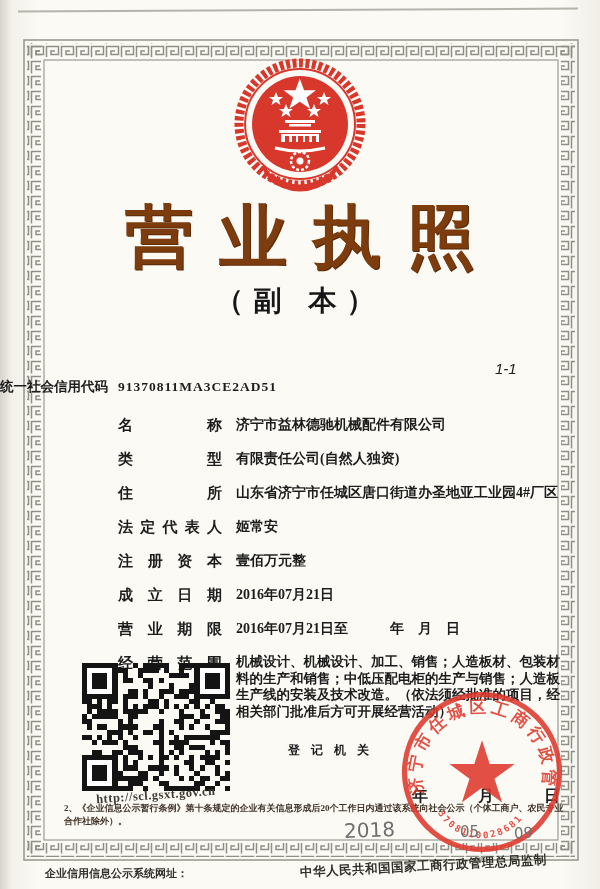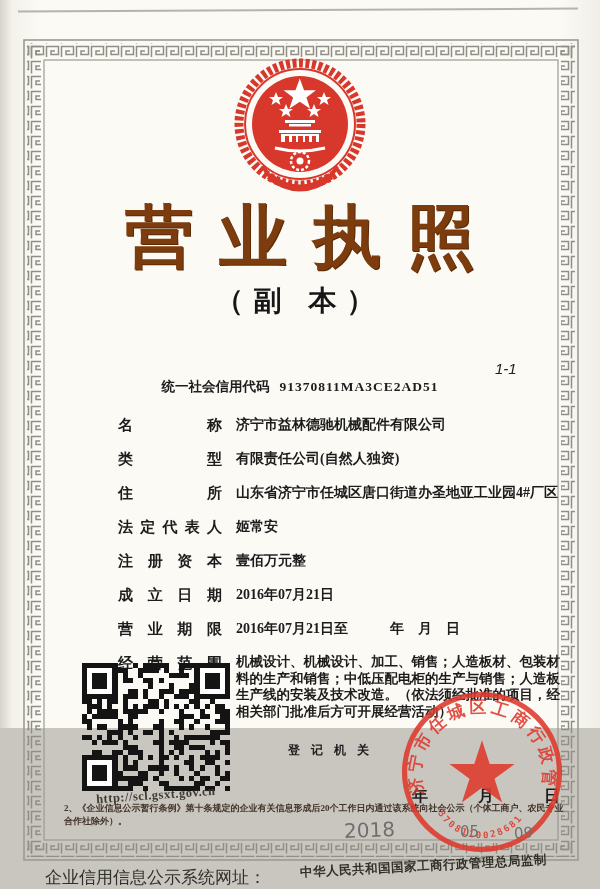--- a/index.html
+++ b/index.html
@@ -2,21 +2,21 @@
 <html><head>
 <meta charset="utf-8">
 <style>
   html,body{margin:0;padding:0;}
   body{
     width:600px;height:889px;overflow:hidden;
     background:#c9c6c0;
     font-family:"Liberation Serif","DejaVu Serif",serif;
   }
   .paper{
-    position:relative;width:600px;height:728px;
+    position:relative;width:600px;height:889px;
     background:linear-gradient(90deg,#d6d3cc 0px,#f3f1ea 12px,#fbfaf5 40px,#fbfaf5 560px,#f0eee7 600px);
   }
   .scan-top-line{
     position:absolute;left:18px;top:9px;width:560px;height:2px;
     background:#b6b3ab;transform:rotate(-0.3deg);
   }
   
   .frame{position:absolute;left:0;top:0;}
   
   .emblem{position:absolute;left:229px;top:58px;width:142px;height:142px;}
@@ -29,21 +29,21 @@
   }
   .subtitle{
     position:absolute;left:0;top:282px;width:600px;text-align:center;
     font-size:28px;color:#161616;letter-spacing:10px;font-weight:bold;
   }
   .page-num{
     position:absolute;left:495px;top:360px;
     font-size:15px;color:#222;font-family:"Liberation Sans","DejaVu Sans",sans-serif;font-style:italic;
   }
   .credit-line{
-    position:absolute;left:0;top:378px;width:600px;text-align:center;
+    position:absolute;left:0;top:378px;width:600px;
     font-size:13.5px;color:#1d1d1d;font-weight:bold;
   }
   .credit-line .code-value{margin-left:10px;font-weight:bold;letter-spacing:1px;}
   
   .fields{position:absolute;left:118px;top:416px;width:452px;}
   .row{display:flex;margin-bottom:16px;}
   .row .label{
     flex:0 0 104px;font-size:15px;color:#1c1c1c;font-weight:bold;
     text-align:justify;text-align-last:justify;line-height:18px;
   }
@@ -77,21 +77,21 @@
     font-size:9px;line-height:13px;color:#423429;font-weight:bold;z-index:1;
   }
   .notes .n2{padding-left:34px;}
   
   .stamp-date{position:absolute;color:#6f6f6f;z-index:5;font-family:"DejaVu Sans",sans-serif;}
   .stamp-year{left:344px;top:818px;font-size:20px;transform:rotate(-2deg);}
   .stamp-month{left:460px;top:823px;font-size:15px;}
   .stamp-day{left:514px;top:824px;font-size:15px;transform:rotate(-3deg);}
   
   .footer-left{
-    position:absolute;left:45px;top:866px;font-size:17px;color:#30302a;font-weight:normal;
+    position:absolute;left:45px;top:866px;font-size:11px;color:#30302a;font-weight:bold;
   }
   .footer-right{
     position:absolute;left:300px;top:858px;font-size:12.5px;color:#33302a;font-weight:bold;
     transform:rotate(-3deg);letter-spacing:.5px;
   }
 </style>
 </head>
 <body>
 
 <div class="paper">

